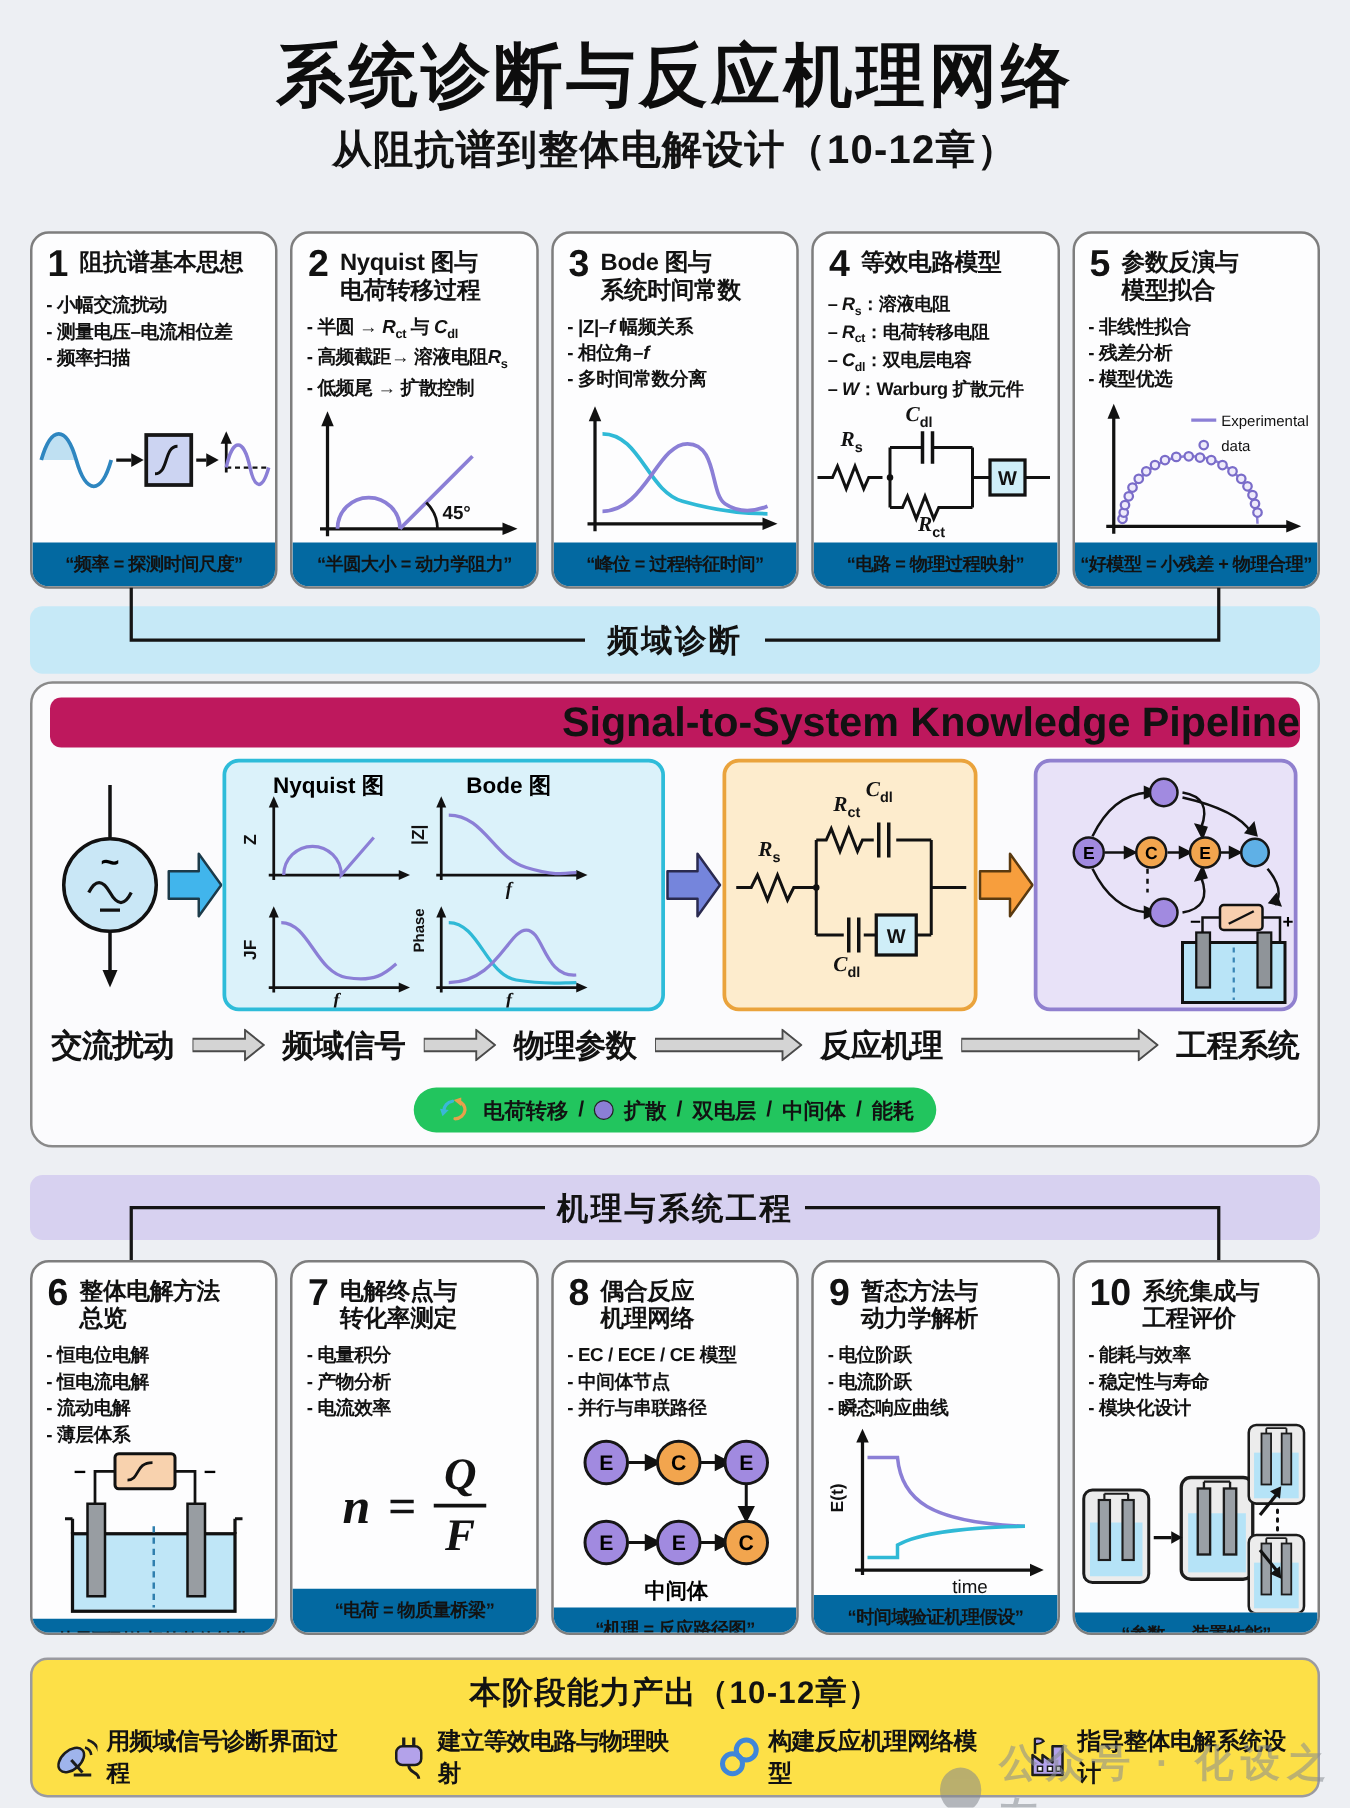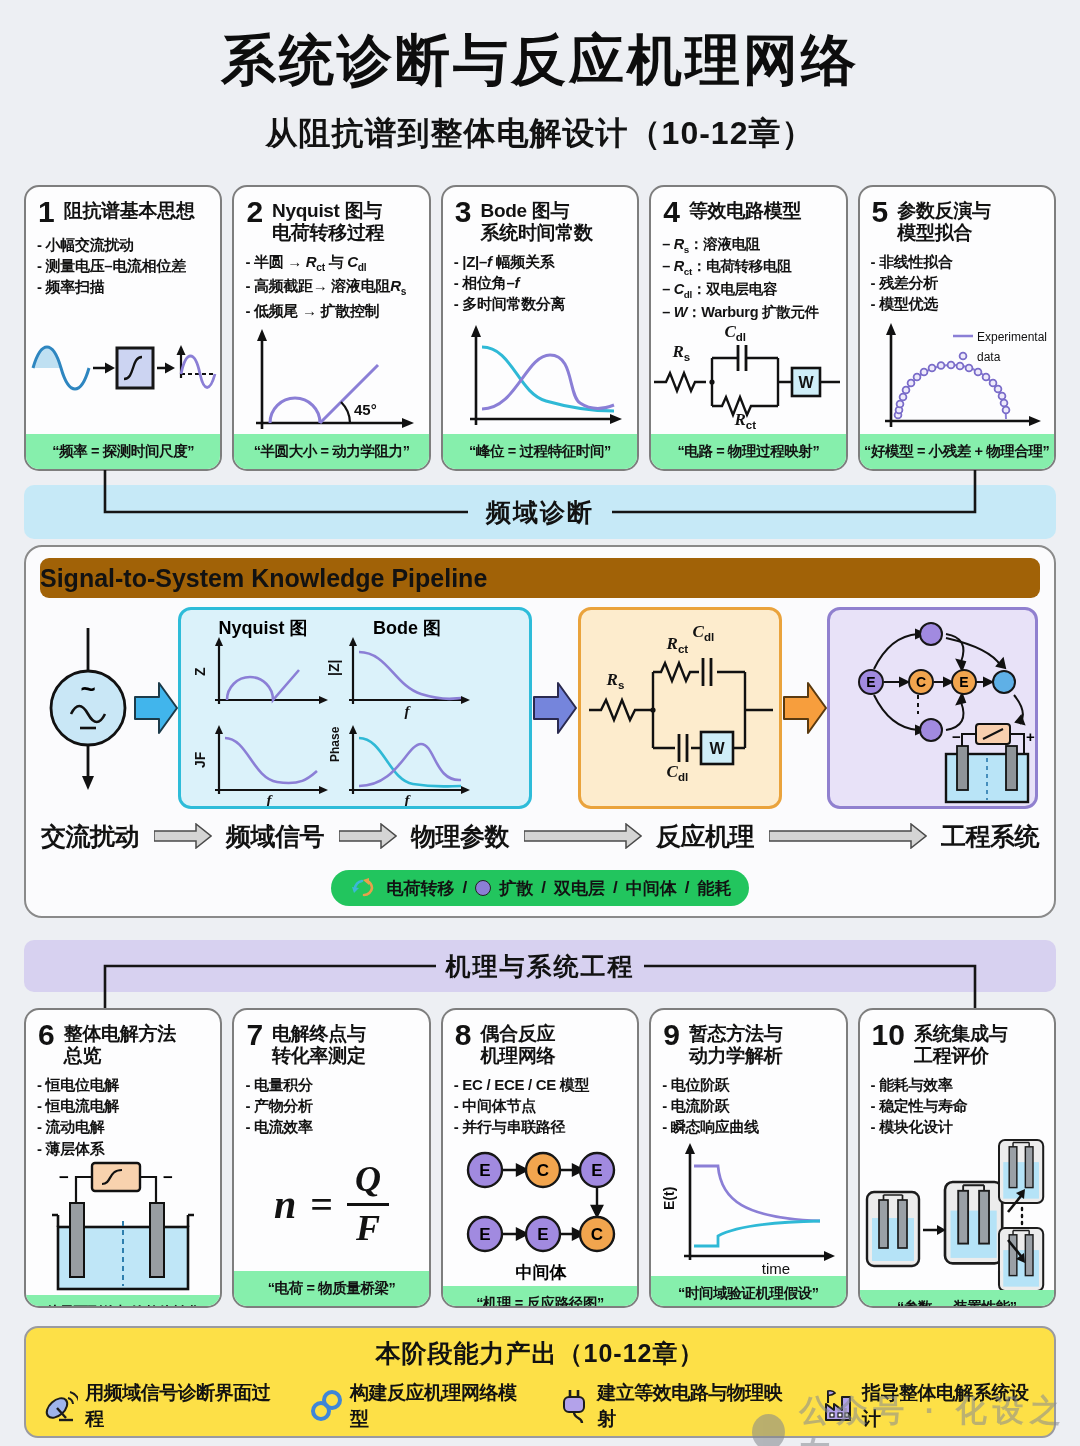--- a/index.html
+++ b/index.html
@@ -6,52 +6,52 @@
   html,body { width:1080px; height:1446px; }
   body {
     font-family:"Liberation Sans","DejaVu Sans",sans-serif;
     background:#edeff3; color:#121212; position:relative; overflow:hidden;
   }
   .page { position:absolute; inset:0; }
 
   
   .hdr { position:absolute; top:24px; left:0; right:0; text-align:center; }
   .hdr h1 { font-size:55px; font-weight:bold; letter-spacing:3px; color:#0d0d0d; }
-  .hdr .sub { font-size:32px; font-weight:600; margin-top:14px; letter-spacing:1px; }
+  .hdr .sub { font-size:32px; font-weight:600; letter-spacing:1px; }
 
   
   .row { position:absolute; left:24px; right:24px; display:grid;
          grid-template-columns:repeat(5,1fr); gap:10px; }
   .row-top { top:185px; height:286px; }
   .row-bottom { top:1008px; height:300px; }
   .card { background:#fdfdfe; border:2px solid #7e7e7e; border-radius:15px;
           display:flex; flex-direction:column; overflow:hidden; }
   .card-head { display:flex; gap:9px; padding:10px 8px 2px 12px; align-items:flex-start; }
   .card-num { font-size:30px; font-weight:bold; line-height:1.02; }
   .card-title { font-size:19px; font-weight:bold; line-height:1.18; white-space:pre-line; padding-top:3px; letter-spacing:-0.3px;}
   .card ul { list-style:none; margin-top:4px; padding:0 6px 0 11px;
              font-size:15px; font-weight:600; line-height:1.42; letter-spacing:-0.3px; }
   .card .fig { flex:1; display:flex; align-items:center; justify-content:center; position:relative; }
-  .card .quote { background:#86efac; font-size:14.5px; font-weight:bold; text-align:center;
+  .card .quote { background:#0369a1; font-size:14.5px; font-weight:bold; text-align:center;
                  padding:8px 2px; letter-spacing:-0.4px; margin-top:auto; }
   sub { font-size:68%; }
 
   
   .banner { position:absolute; left:24px; right:24px; border-radius:10px;
             display:flex; align-items:center; justify-content:center;
             font-size:25px; font-weight:bold; letter-spacing:2px; }
   .banner-top { top:485px; height:54px; background:#c6e9f7; }
   .banner-mid { top:940px; height:52px; background:#d7d1f0; }
   .bracket { position:absolute; left:0; width:1080px; pointer-events:none; }
 
   
   .pipeline { position:absolute; top:545px; left:24px; right:24px; height:373px;
               background:#fbfbfd; border:2px solid #8a8a8a; border-radius:18px; }
-  .pipe-title { margin:11px 14px 0; height:40px; line-height:40px; background:#a16207;
-                border-radius:9px; text-align:left; font-size:25px; font-weight:bold; }
+  .pipe-title { margin:11px 14px 0; height:40px; line-height:40px; background:#be185d;
+                border-radius:9px; text-align:right; font-size:33px; font-weight:bold; }
   .pipe-flow { height:212px; margin-top:4px; display:flex; align-items:center;
                justify-content:space-between; padding:0 16px; }
   .plots-box { width:358px; height:202px; background:#dbf2fa; border:3px solid #2ebcd9; border-radius:13px; }
   .circuit-box { width:204px; height:202px; background:#fdeccd; border:3px solid #eaa33c; border-radius:13px; position:relative; }
   .network-box { width:211px; height:202px; background:#e8e2f8; border:3px solid #9080cf; border-radius:13px; }
   .clabel { position:absolute; font-size:17px; font-weight:600; font-style:italic;
             font-family:"Liberation Serif","DejaVu Serif",serif; }
   .clabel sub { font-style:normal; font-family:"Liberation Sans",sans-serif; font-weight:bold;}
 
   .flow-row { display:flex; align-items:center; justify-content:space-between;
@@ -619,33 +619,33 @@
           <ellipse cx="15" cy="21" rx="12" ry="7.5" transform="rotate(-42 15 21)" fill="#9fb4ec" stroke="#1c1c1c" stroke-width="2"></ellipse>
           <line x1="15" y1="21" x2="24" y2="31" stroke="#1c1c1c" stroke-width="2.4"></line>
           <line x1="17" y1="33" x2="31" y2="33" stroke="#1c1c1c" stroke-width="2.4"></line>
           <path d="M26,11 A7,7 0 0 1 31,17" fill="none" stroke="#1c1c1c" stroke-width="2"></path>
           <path d="M28,5 A13,13 0 0 1 37,14" fill="none" stroke="#1c1c1c" stroke-width="2"></path>
         </svg>
         <span>用频域信号诊断界面过程</span>
       </div>
       <div class="fitem">
         <svg width="38" height="38">
-          <circle cx="14" cy="24" r="8" fill="none" stroke="#3f86d8" stroke-width="4"></circle>
-          <circle cx="25" cy="13" r="8" fill="none" stroke="#3f86d8" stroke-width="4"></circle>
-        </svg>
-        <span>构建反应机理网络模型</span>
-      </div>
-      <div class="fitem">
-        <svg width="38" height="38">
           <line x1="16" y1="3" x2="16" y2="11" stroke="#1c1c1c" stroke-width="2.6"></line>
           <line x1="24" y1="3" x2="24" y2="11" stroke="#1c1c1c" stroke-width="2.6"></line>
           <rect x="10" y="10" width="20" height="15" rx="5" fill="#b3a2ea" stroke="#1c1c1c" stroke-width="2"></rect>
           <path d="M20,25 C20,32 28,30 28,36" fill="none" stroke="#1c1c1c" stroke-width="2.4"></path>
         </svg>
         <span>建立等效电路与物理映射</span>
+      </div>
+      <div class="fitem">
+        <svg width="38" height="38">
+          <circle cx="14" cy="24" r="8" fill="none" stroke="#3f86d8" stroke-width="4"></circle>
+          <circle cx="25" cy="13" r="8" fill="none" stroke="#3f86d8" stroke-width="4"></circle>
+        </svg>
+        <span>构建反应机理网络模型</span>
       </div>
       <div class="fitem">
         <svg width="38" height="38">
           <path d="M7,33 V17 L15,23 V17 L23,23 V10 H31 V33 Z" fill="#b3a2ea" stroke="#1c1c1c" stroke-width="2" stroke-linejoin="round"></path>
           <line x1="9" y1="16" x2="9" y2="4" stroke="#1c1c1c" stroke-width="2"></line>
           <path d="M9,4 Q14,3 16,6 Q12,9 9,8 Z" fill="#b3a2ea" stroke="#1c1c1c" stroke-width="1.6"></path>
           <rect x="11" y="26" width="4" height="4" fill="#fff" stroke="#1c1c1c" stroke-width="1.2"></rect>
           <rect x="19" y="26" width="4" height="4" fill="#fff" stroke="#1c1c1c" stroke-width="1.2"></rect>
           <rect x="26" y="26" width="3.5" height="4" fill="#fff" stroke="#1c1c1c" stroke-width="1.2"></rect>
         </svg>

